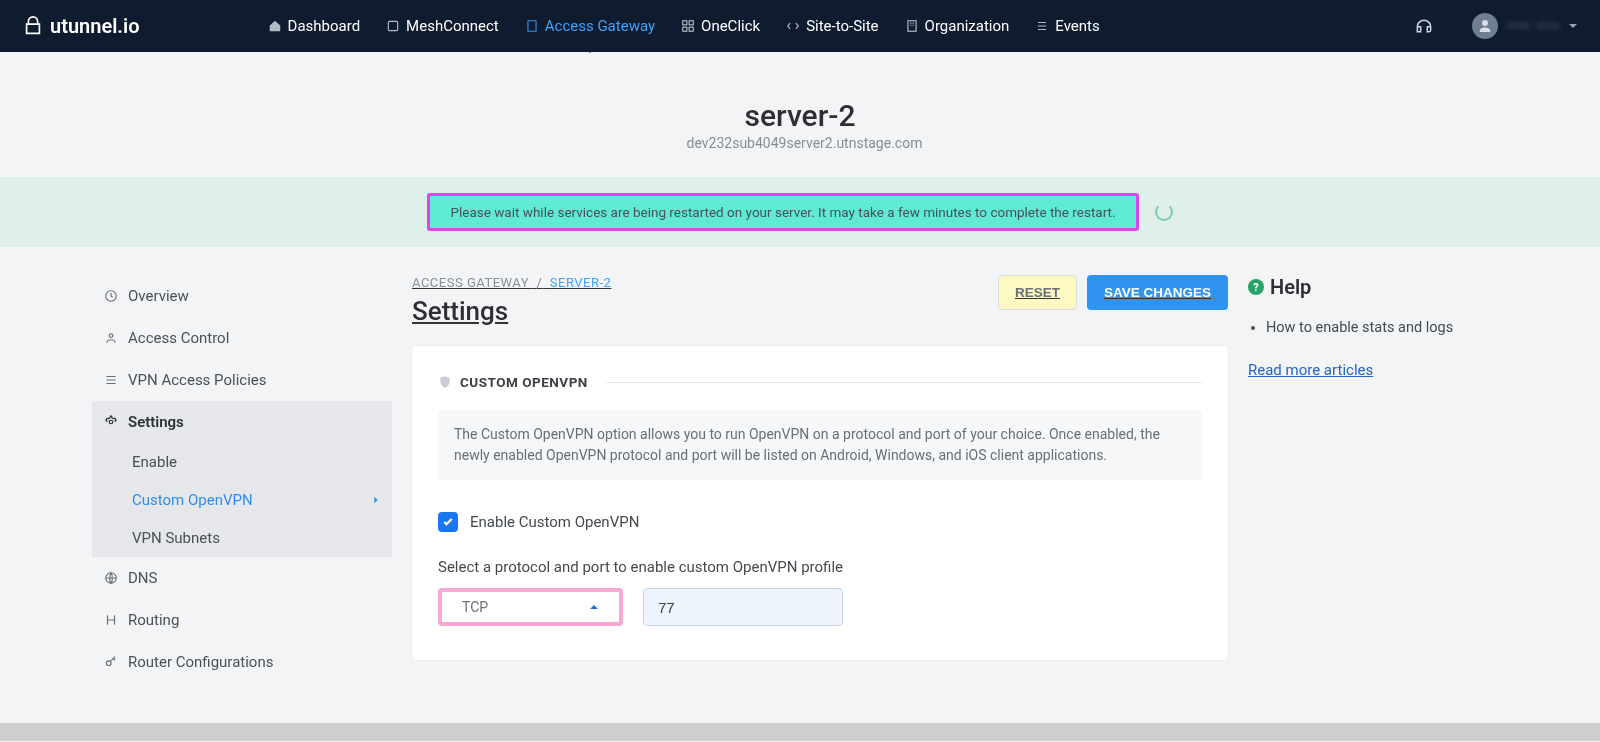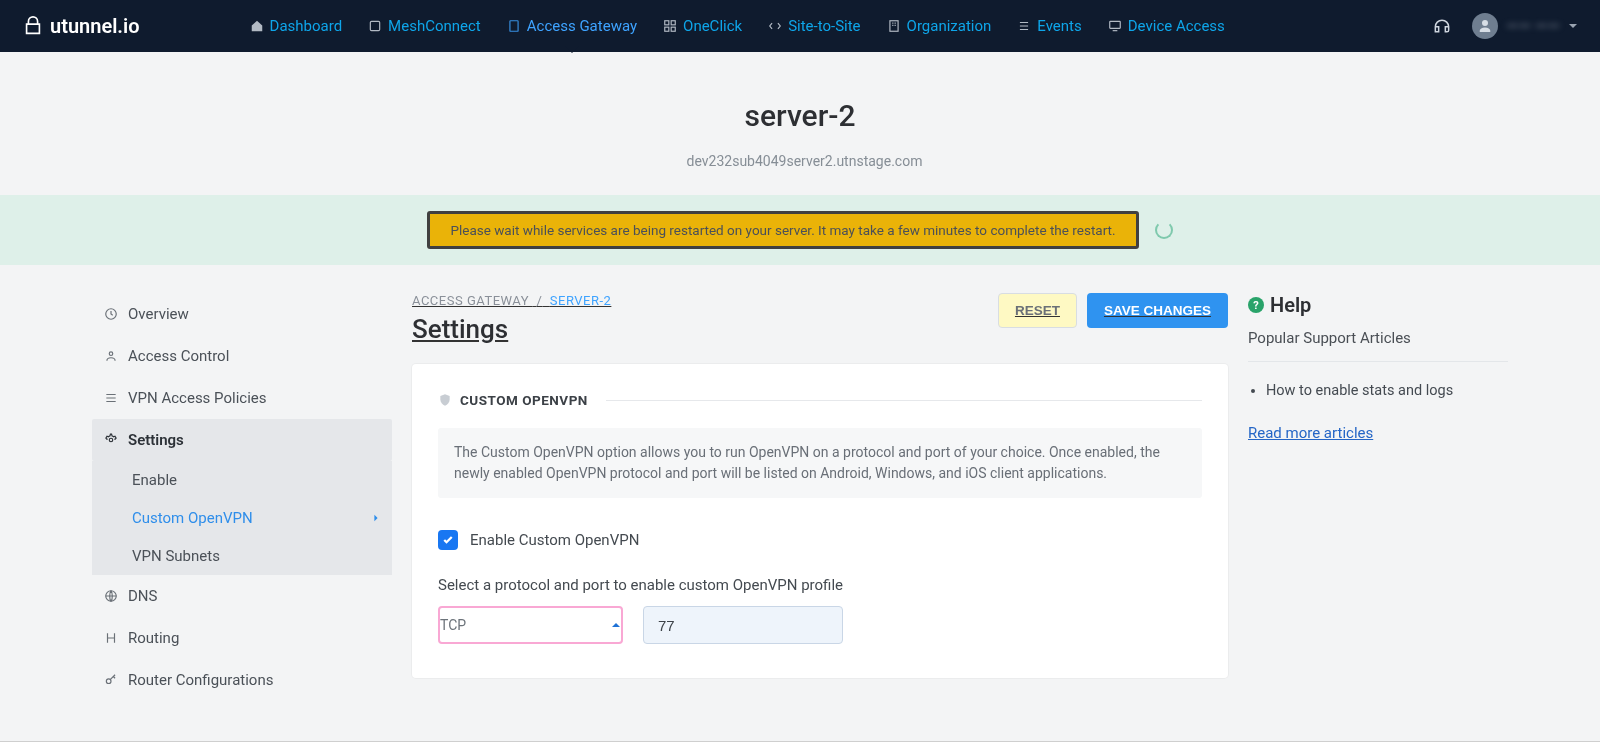--- a/index.html
+++ b/index.html
@@ -1,39 +1,39 @@
 <!DOCTYPE html>
 <html><head>
 <meta charset="utf-8">
 <style>
   * { box-sizing: border-box; margin: 0; padding: 0; }
   body { font-family: -apple-system, BlinkMacSystemFont, "Segoe UI", Roboto, Helvetica, Arial, sans-serif; background:#f3f4f5; color:#333; width:1600px; }
   
-  .topnav { background:#0f1b2e; color:#e9ecef; display:flex; align-items:center; padding:0 22px; height:52px; position:relative; }
+  .topnav { background:#0f1b2e; color:#e9ecef; display:flex; align-items:center; padding:0 22px; height:52px; position:relative;gap:18px; }
   .brand { display:flex; align-items:center; gap:6px; font-weight:600; font-size:20px; color:#fff; margin-right:110px; }
   .brand-icon { width:22px; height:22px; }
   .nav-items { display:flex; align-items:center; gap:26px; }
-  .nav-item { display:flex; align-items:center; gap:6px; color:#0ea5e9; font-size:15px; cursor:pointer; position:relative; height:52px; }
+  .nav-item { display:flex; align-items:center; gap:6px; color:#ffffff; font-size:15px; cursor:pointer; position:relative; height:52px; }
   .nav-item.active { color:#3ea3ff; }
   .nav-item.active::after { content:""; position:absolute; left:50%; bottom:-1px; transform:translateX(-50%); width:0; height:0; border-left:7px solid transparent; border-right:7px solid transparent; border-top:7px solid #0f1b2e; z-index:3; }
   .nav-icon { width:14px; height:14px; opacity:.85; }
   .nav-spacer { flex:1; }
   .headset-icon { width:20px; height:20px; color:#cfd6df; margin-right:20px; cursor:pointer; }
   .user-area { display:flex; align-items:center; gap:8px; color:#9aa4b1; cursor:pointer; }
   .avatar { width:26px; height:26px; border-radius:50%; background:#6f7e90; display:flex; align-items:center; justify-content:center; }
   .avatar svg { width:18px; height:18px; fill:#d7dee6; }
   .user-name { filter: blur(3px); color:#9aa4b1; }
   .caret { width:10px; height:10px; }
   
   .page-wrap { padding: 30px 0 0 0; }
   .server-title { text-align:center; font-size:30px; font-weight:500; color:#2d2f33; margin-top:16px; }
-  .server-host { text-align:center; color:#868e96; font-size:14px; margin-top:20px;padding-left:9px; }
+  .server-host { text-align:center; color:#868e96; font-size:14px; margin-top:2px;padding-left:9px; }
   
   .alert-bar { margin-top:26px; background:#def0e9; padding:16px 0; display:flex; justify-content:center; align-items:center; gap:16px; position:relative; }
-  .alert-box { border:3px solid #404040; border-radius:3px; padding:8px 20px; color:#4b5058; font-size:13.5px; background:#eab308; }
+  .alert-box { border:3px solid #d946ef; border-radius:3px; padding:8px 20px; color:#4b5058; font-size:13.5px; background:#5eead4; }
   .spinner { width:18px; height:18px; border:2px solid #7fc9ad; border-top-color:transparent; border-radius:50%; animation:spin 1s linear infinite; }
   @keyframes spin { to { transform:rotate(360deg);} }
   
   .main-grid { display:grid; grid-template-columns: 300px 1fr 260px; gap:20px; padding:28px 92px 0 92px; }
   
   .sidebar { font-size:15px; }
   .sb-item { display:flex; align-items:center; gap:10px; padding:12px 12px; color:#4b5158; cursor:pointer; border-radius:2px; }
   .sb-item.active-parent { background:#e5e7ea; font-weight:600; color:#2c3137; }
   .sb-icon { width:14px; height:14px; flex:0 0 14px; }
   .sb-sub { background:#e5e7ea; }
@@ -55,21 +55,21 @@
   .card-title { font-weight:700; font-size:13.5px; letter-spacing:.5px; color:#3c4147; }
   .title-line { flex:1; height:1px; background:#e6e8eb; margin-left:10px; }
   .shield-icon { width:14px; height:16px; color:#c8cdd3; }
   .desc-box { background:#f6f7f8; color:#696f77; font-size:14px; line-height:1.5; padding:14px 16px; border-radius:3px; margin-top:20px; }
   .check-row { display:flex; align-items:center; gap:12px; margin-top:32px; }
   .checkbox { width:20px; height:20px; border-radius:4px; background:#1877f2; display:flex; align-items:center; justify-content:center; cursor:pointer; }
   .checkbox svg { width:12px; height:12px; stroke:#fff; stroke-width:3; fill:none; }
   .check-label { color:#444a50; font-size:15px; }
   .field-label { margin-top:26px; color:#444a50; font-size:15px; }
   .field-row { display:flex; gap:20px; margin-top:12px; }
-  .select-box { width:185px; height:38px; border:2px solid #f9a8d4; border-radius:4px; background:#fff; display:flex; align-items:center; justify-content:space-between; padding:0 0; color:#6c737a; font-size:14px; cursor:pointer; }
+  .select-box { width:185px; height:38px; border:4px solid #f9a8d4; border-radius:4px; background:#fff; display:flex; align-items:center; justify-content:space-between; padding:0 20px; color:#6c737a; font-size:14px; cursor:pointer; }
   .select-arrow { width:10px; height:10px; color:#1f72d6; }
   .port-input { width:200px; height:38px; border:1px solid #c9d6e6; border-radius:4px; background:#eef4fb; padding:0 14px; color:#3d4248; font-size:15px; outline:none; }
   
   .help-col { }
   .help-title { display:flex; align-items:center; gap:6px; font-size:20px; font-weight:600; color:#2d2f33; }
   .help-icon { width:16px; height:16px; border-radius:50%; background:#29a36a; color:#fff; display:flex; align-items:center; justify-content:center; font-size:11px; font-weight:700; }
   .help-sub { color:#4a4f55; margin-top:12px; font-size:15px; border-bottom:1px solid #e3e6e9; padding-bottom:14px; }
   .help-list { margin-top:18px; padding-left:18px; color:#444a51; font-size:14.5px; line-height:1.5; }
   .help-more { display:inline-block; margin-top:22px; color:#2566c6; text-decoration:underline; font-size:15px; cursor:pointer; }
   
@@ -124,27 +124,20 @@
           <rect x="5" y="3" width="14" height="18"></rect>
           <path d="M9 7h2M13 7h2M9 11h2M13 11h2"></path>
         </svg>
       <span>Organization</span>
     </div>
     <div class="nav-item">
       <svg class="nav-icon" viewBox="0 0 24 24" fill="none" stroke="#cfd6df" stroke-width="2">
           <path d="M5 6h14M5 12h14M5 18h14"></path>
         </svg>
       <span>Events</span>
-    </div>
-    <div class="nav-item">
-      <svg class="nav-icon" viewBox="0 0 24 24" fill="none" stroke="#cfd6df" stroke-width="2">
-          <rect x="3" y="4" width="18" height="12" rx="1"></rect>
-          <path d="M8 20h8"></path>
-        </svg>
-      <span>Device Access</span>
     </div>
   </div>
   <div class="nav-spacer"></div>
   <svg class="headset-icon" viewBox="0 0 24 24" fill="none" stroke="currentColor" stroke-width="1.8">
       <path d="M4 13a8 8 0 1 1 16 0v4a2 2 0 0 1-2 2h-2v-6h4M4 13v6h4v-6H4"></path>
     </svg>
   <div class="user-area">
     <div class="avatar">
         <svg viewBox="0 0 24 24">
           <path d="M12 12a4 4 0 1 0-4-4 4 4 0 0 0 4 4zm0 2c-4 0-7 2-7 4v2h14v-2c0-2-3-4-7-4z"></path>
@@ -277,21 +270,20 @@
         <input class="port-input" value="77" style="">
       </div>
     </div>
   </div>
 
   <div class="help-col">
     <div class="help-title">
       <span class="help-icon">?</span>
       <span>Help</span>
     </div>
-    <div class="help-sub">Popular Support Articles</div>
     <ul class="help-list">
       <li>How to enable stats and logs</li>
     </ul>
     <a class="help-more">Read more articles</a>
   </div>
 
 </div>
 
 <div class="bottom-bar"></div>
 

